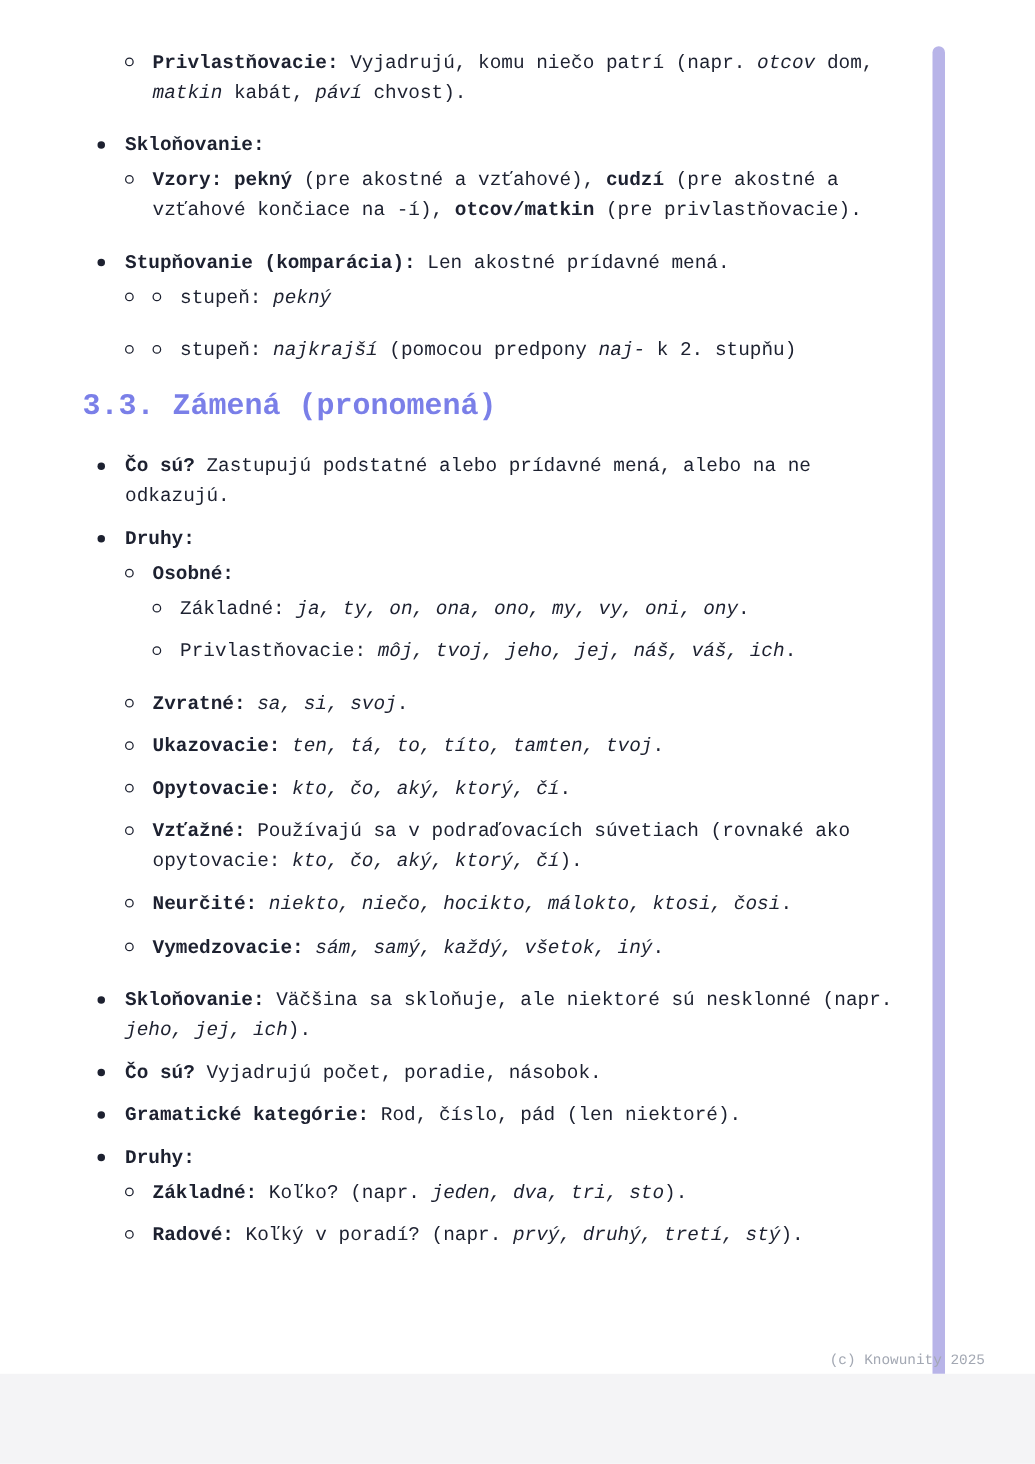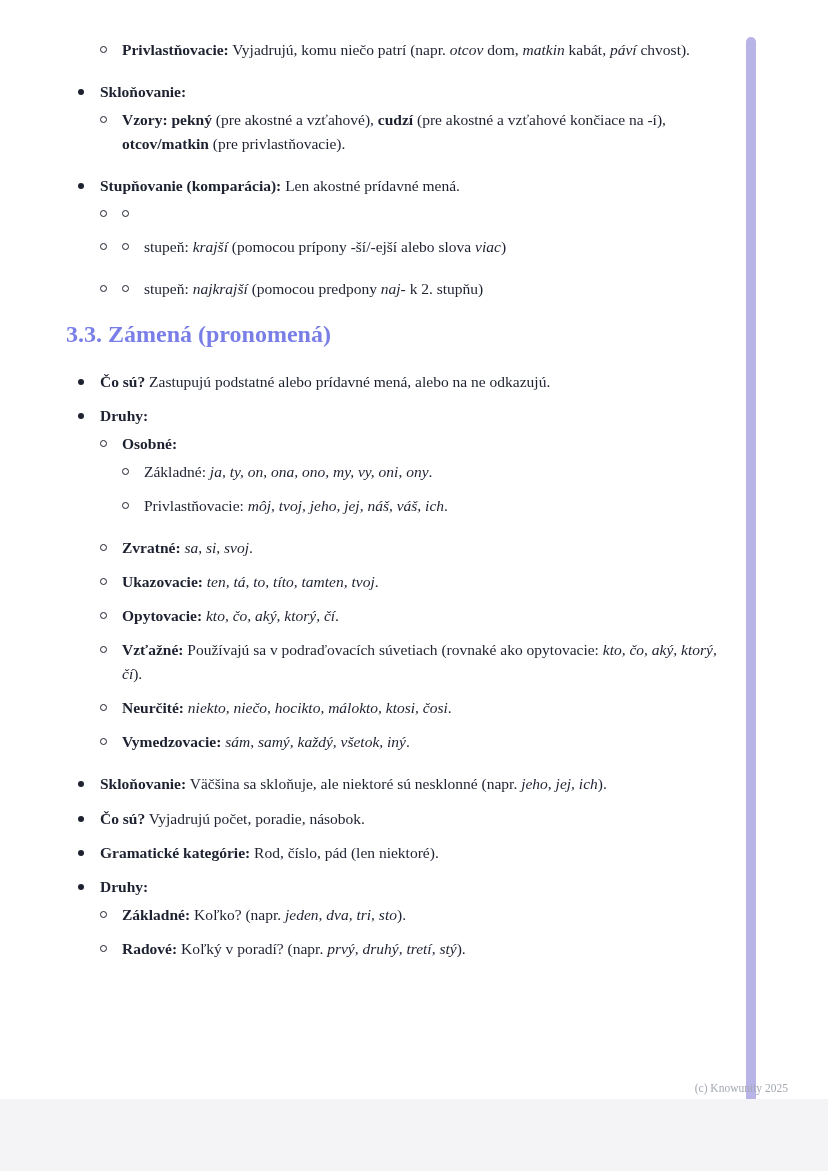--- a/index.html
+++ b/index.html
@@ -11,21 +11,21 @@
   }
   html,body{margin:0;padding:0;}
   body{background:#f4f4f6;}
   .page{
     position:relative;
     width:828px;
     height:1099px;
     margin:0 auto;
     background:var(--bg);
     overflow:hidden;
-    font-family:Liberation Serif, serif;
+    font-family:Liberation Mono, monospace;
     color:var(--text);
     font-size:15.5px;
     line-height:1.55;
   }
   .content-column{
     padding:38px 110px 30px 66px;
   }
   .item{
     display:flex;
     align-items:flex-start;
@@ -105,27 +105,23 @@
       </div>
 
     <div class="item lv1 tight">
         <span class="marker m-disc"></span>
         <span class="content"><span class="b">Stupňovanie (komparácia):</span><span> Len akostné prídavné mená.</span></span>
       </div>
 
     <div class="item lv2 spaced">
         <span class="marker m-circ"></span>
         <span class="marker m-circ"></span>
-      </div>
-
-    <div class="item lv2 spaced">
-        <span class="marker m-circ"></span>
-        <span class="marker m-circ"></span>
-        <span class="content"><span>stupeň: </span><span class="i">krajší</span><span> (pomocou prípony -ší/-ejší alebo slova </span><span class="i">viac</span><span>)</span></span>
-      </div>
+        <span class="content"><span>stupeň: </span><span class="i">pekný</span></span>
+      </div>
+
 
     <div class="item lv2 spaced">
         <span class="marker m-circ"></span>
         <span class="marker m-circ"></span>
         <span class="content"><span>stupeň: </span><span class="i">najkrajší</span><span> (pomocou predpony </span><span class="i">naj-</span><span> k 2. stupňu)</span></span>
       </div>
 
     <h2 class="heading">3.3. Zámená (pronomená)</h2>
 
     <div class="item lv1">

